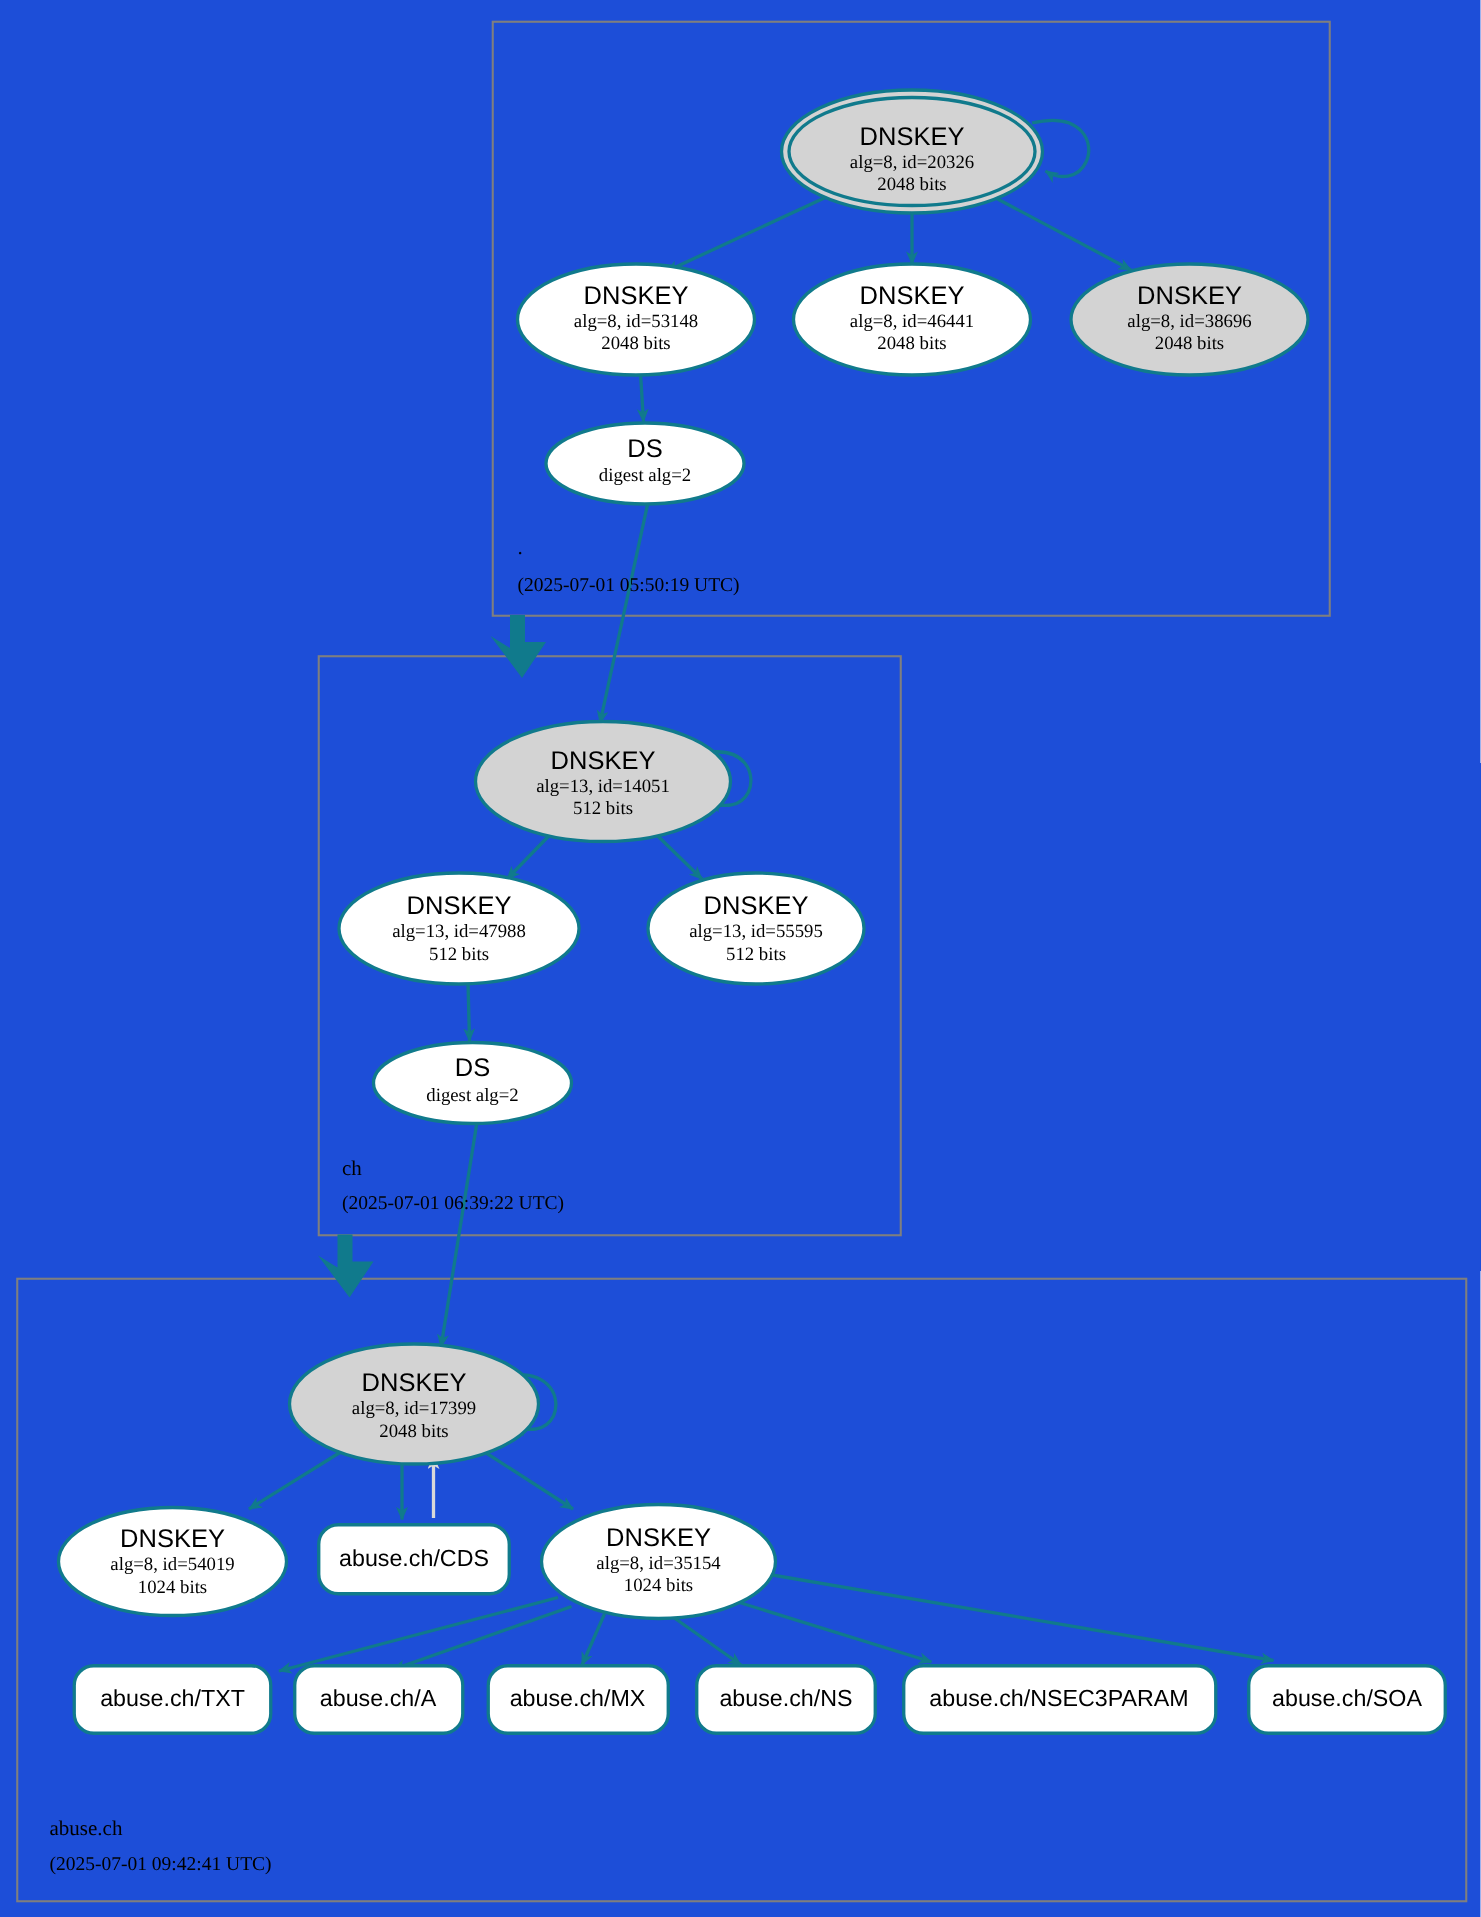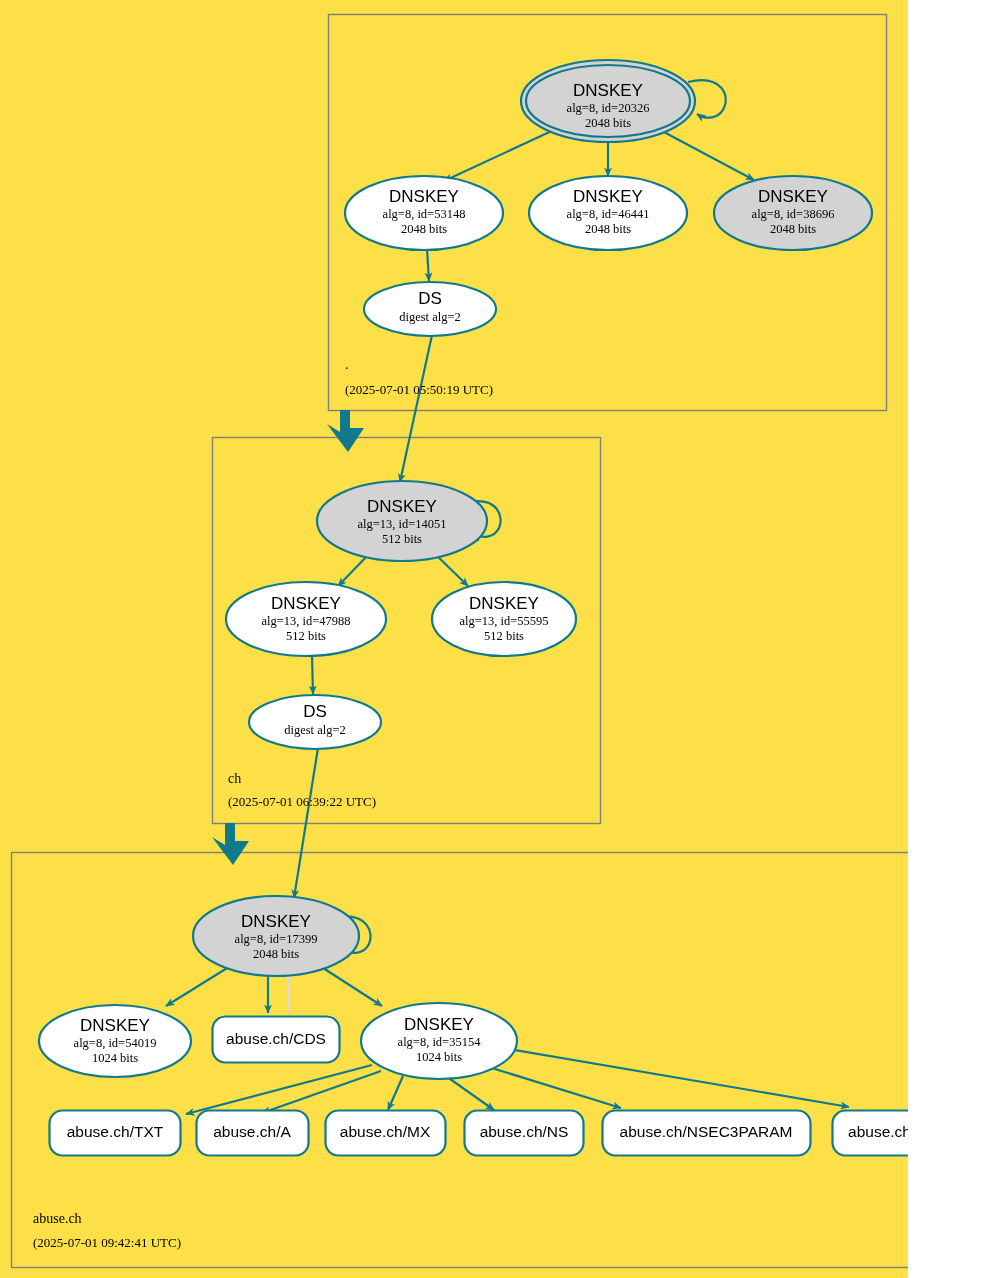--- a/index.html
+++ b/index.html
@@ -2,23 +2,23 @@
 <html><head>
 <meta charset="utf-8">
 <style>
   html, body {
     margin: 0;
     padding: 0;
     background: #ffffff;
   }
   #canvas {
     position: relative;
-    width: 908px;
+    width: 987px;
     height: 1278px;
-    background: #fde047;
+    background: #1d4ed8;
     font-family: "Liberation Sans", sans-serif;
     overflow: hidden;
   }
   svg.layer {
     position: absolute;
     top: 0;
     left: 0;
     width: 987px;
     height: 1278px;
   }

